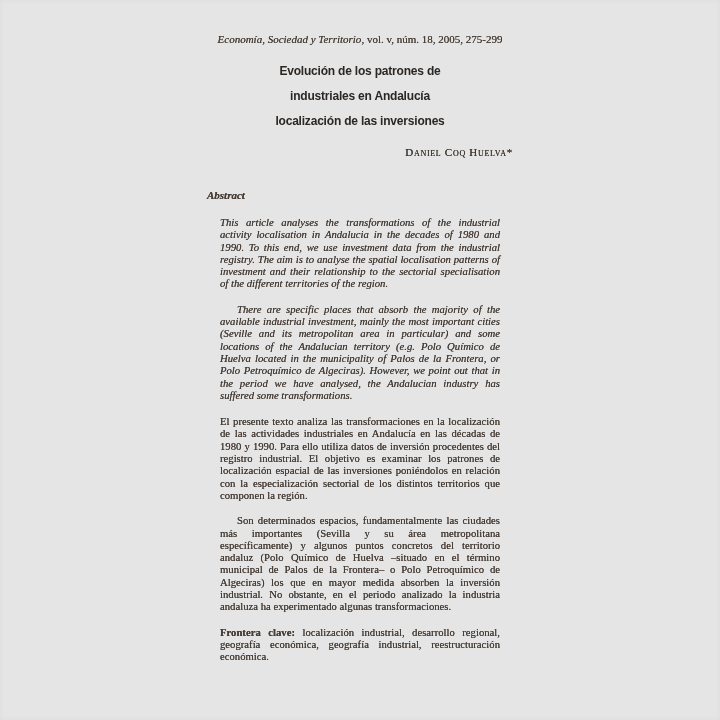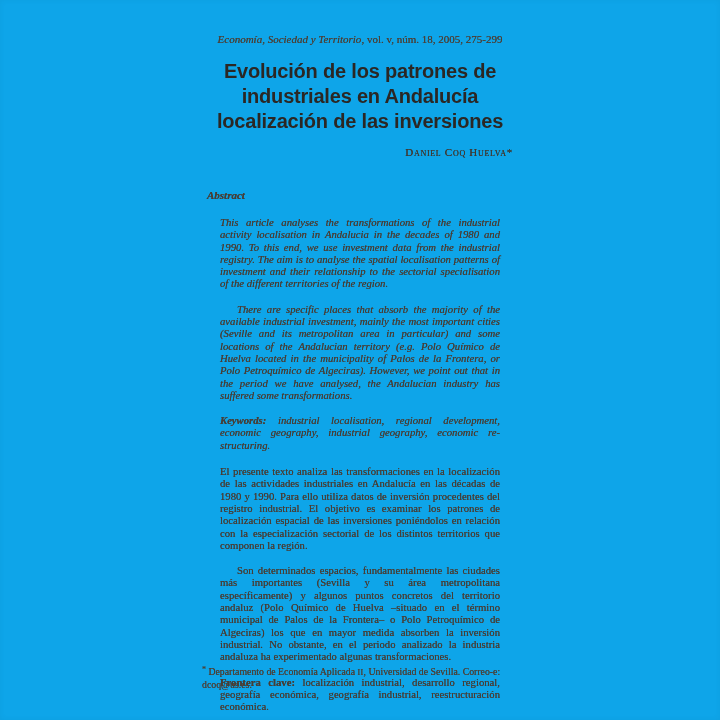--- a/index.html
+++ b/index.html
@@ -4,21 +4,21 @@
 <style>
   html, body {
     margin: 0;
     padding: 0;
     background: #ffffff;
   }
   .page {
     position: relative;
     width: 720px;
     height: 720px;
-    background: #0ea5e9;
+    background: #e5e5e5;
     overflow: hidden;
     box-shadow: inset 0 0 6px rgba(0,0,0,0.04);
     font-family: "Liberation Serif", serif;
     color: #473e36;
   }
   .column {
     position: absolute;
     left: 207px;
     top: 0;
     width: 306px;
@@ -30,21 +30,21 @@
     text-align: center;
     white-space: nowrap;
     color: #4a4138;
     text-shadow: 0 0 0.3px currentColor;
   }
   .journal-name { font-style: italic; }
   .article-title {
     margin: 13px 0 0 0;
     font-family: "Liberation Sans", sans-serif;
     font-weight: bold;
-    font-size: 20px;
+    font-size: 12px;
     line-height: 25px;
     letter-spacing: -0.2px;
     text-align: center;
     color: #2b2724;
   }
   .article-title span { display: block; }
   .author-line {
     margin-top: 12px;
     font-size: 11px;
     line-height: 13px;
@@ -109,31 +109,25 @@
       <span>industriales en Andalucía</span>
       <span>localización de las inversiones</span>
     </h1>
 
     <div class="author-line">Daniel Coq Huelva*</div>
 
     <div class="abstract-block">
       <h2 class="section-heading italic abstract-text">Abstract</h2>
       <p class="para first abstract-text">This article analyses the transformations of the industrial activity localisation in Andalucia in the decades of 1980 and 1990. To this end, we use investment data from the industrial registry. The aim is to analyse the spatial localisation patterns of investment and their relationship to the sectorial specialisation of the different territories of the region.</p>
       <p class="para indent abstract-text">There are specific places that absorb the majority of the available industrial investment, mainly the most important cities (Seville and its metropolitan area in particular) and some locations of the Andalucian territory (e.g. Polo Químico de Huelva located in the municipality of Palos de la Frontera, or Polo Petroquímico de Algeciras). However, we point out that in the period we have analysed, the Andalucian industry has suffered some transformations.</p>
-      <p class="para terms-line abstract-text">
-        <span class="terms-label">Keywords:</span><span> industrial localisation, regional development, economic geography, industrial geography, economic re-structuring.</span>
-      </p>
     </div>
 
     <div class="resumen-block">
       <p class="para first">El presente texto analiza las transformaciones en la localización de las actividades industriales en Andalucía en las décadas de 1980 y 1990. Para ello utiliza datos de inversión procedentes del registro industrial. El objetivo es examinar los patrones de localización espacial de las inversiones poniéndolos en relación con la especialización sectorial de los distintos territorios que componen la región.</p>
       <p class="para indent">Son determinados espacios, fundamentalmente las ciudades más importantes (Sevilla y su área metropolitana específicamente) y algunos puntos concretos del territorio andaluz (Polo Químico de Huelva –situado en el término municipal de Palos de la Frontera– o Polo Petroquímico de Algeciras) los que en mayor medida absorben la inversión industrial. No obstante, en el periodo analizado la industria andaluza ha experimentado algunas transformaciones.</p>
       <p class="para terms-line">
         <span class="terms-label">Frontera clave:</span><span> localización industrial, desarrollo regional, geografía económica, geografía industrial, reestructuración económica.</span>
       </p>
     </div>
 
   </div>
 
-  <div class="footnote">
-    <span class="marker">*</span><span> Departamento de Economía Aplicada </span><span class="numeral">II</span><span>, Universidad de Sevilla. Correo-e: dcoq@us.es.</span>
-  </div>
 </div>
 
 </body></html>

